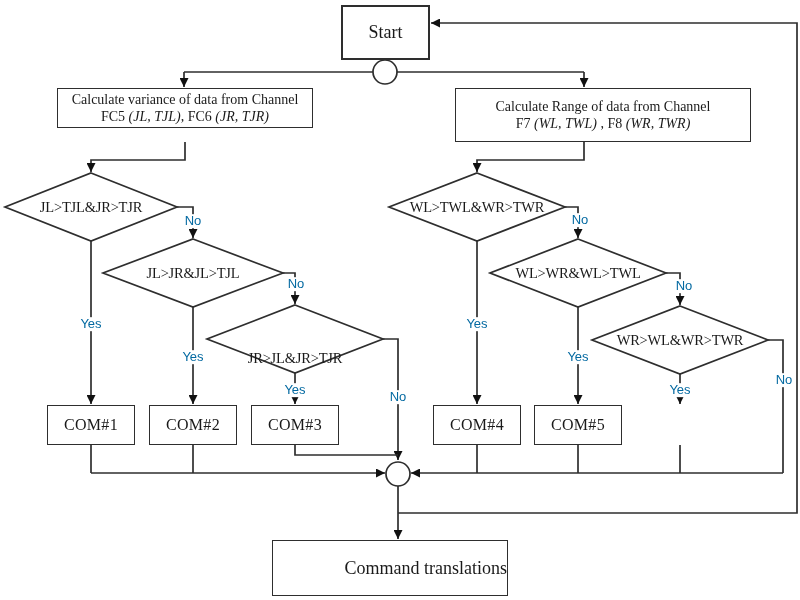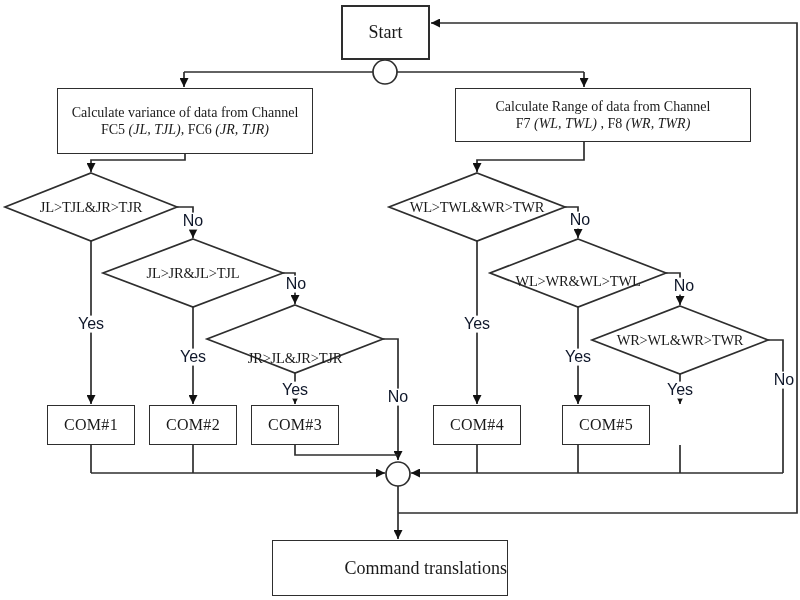--- a/index.html
+++ b/index.html
@@ -8,33 +8,33 @@
     font-family:"Liberation Serif","DejaVu Serif",serif;color:#1a1a1a;
   }
   .stage svg{position:absolute;left:0;top:0;}
   .node{
     position:absolute;background:#ffffff;border:1.6px solid #2e2e2e;
     display:flex;align-items:center;justify-content:center;text-align:center;
     box-sizing:border-box;line-height:1.25;
   }
   .start-box{left:341px;top:5px;width:89px;height:55px;border-width:2px;font-size:18px;}
   .process-box{flex-direction:column;font-size:14px;padding:2px 4px;}
-  .process-left{left:57px;top:88px;width:256px;height:66px;}
+  .process-left{left:57px;top:88px;width:256px;height:40px;}
   .process-right{left:455px;top:88px;width:296px;height:54px;}
   .com-box{width:88px;height:40px;top:405px;font-size:16px;letter-spacing:.3px;}
   .end-box{left:272px;top:540px;width:236px;height:56px;font-size:18px;justify-content:flex-end;}
   .it{font-style:italic;margin-top:12px;}
   .dlabel{
     position:absolute;transform:translate(-50%,-50%);white-space:nowrap;
     font-size:14.5px;letter-spacing:-0.2px;text-align:center;
   }
   .elabel{
     position:absolute;transform:translate(-50%,-50%);white-space:nowrap;
-    font-family:"Liberation Sans","DejaVu Sans",sans-serif;font-size:16px;
-    background:#ffffff;padding:0 2px;line-height:1.05;color:#0f172a;
+    font-family:"Liberation Sans","DejaVu Sans",sans-serif;font-size:13px;
+    background:#ffffff;padding:0 2px;line-height:1.05;color:#0369a1;
   }
 </style>
 </head>
 <body>
 
 <div class="stage">
 
   <svg width="800" height="600" viewBox="0 0 800 600">
     <defs>
       <marker id="arrow" markerUnits="userSpaceOnUse" markerWidth="10" markerHeight="9" refX="9" refY="4.5" orient="auto">
@@ -96,36 +96,36 @@
 
   <div class="node process-box process-right">
     <div>Calculate Range of data from Channel</div>
     <div><span>F7 </span><span class="it">(WL, TWL)</span><span> , F8 </span><span class="it">(WR, TWR)</span></div>
   </div>
 
   <div class="dlabel" style="left:91px;top:207px;">JL&gt;TJL&amp;JR&gt;TJR</div>
   <div class="dlabel" style="left:193px;top:273px;">JL&gt;JR&amp;JL&gt;TJL</div>
   <div class="dlabel" style="left:295px;top:358px;">JR&gt;JL&amp;JR&gt;TJR</div>
   <div class="dlabel" style="left:477px;top:207px;">WL&gt;TWL&amp;WR&gt;TWR</div>
-  <div class="dlabel" style="left:578px;top:273px;margin-top:8px;">WL&gt;WR&amp;WL&gt;TWL</div>
+  <div class="dlabel" style="left:578px;top:273px;">WL&gt;WR&amp;WL&gt;TWL</div>
   <div class="dlabel" style="left:680px;top:340px;">WR&gt;WL&amp;WR&gt;TWR</div>
 
   <div class="node com-box" style="left:47px;">
       <span>COM#1</span>
     </div>
   <div class="node com-box" style="left:149px;">
       <span>COM#2</span>
     </div>
   <div class="node com-box" style="left:251px;">
       <span>COM#3</span>
     </div>
   <div class="node com-box" style="left:433px;">
       <span>COM#4</span>
     </div>
-  <div class="node com-box" style="left:562px;">
+  <div class="node com-box" style="left:534px;">
       <span>COM#5</span>
     </div>
 
   <div class="node end-box">
     <span>Command translations</span>
   </div>
 
   <div class="elabel" style="left:91px;top:324px;">Yes</div>
   <div class="elabel" style="left:193px;top:357px;">Yes</div>
   <div class="elabel" style="left:295px;top:390px;">Yes</div>

